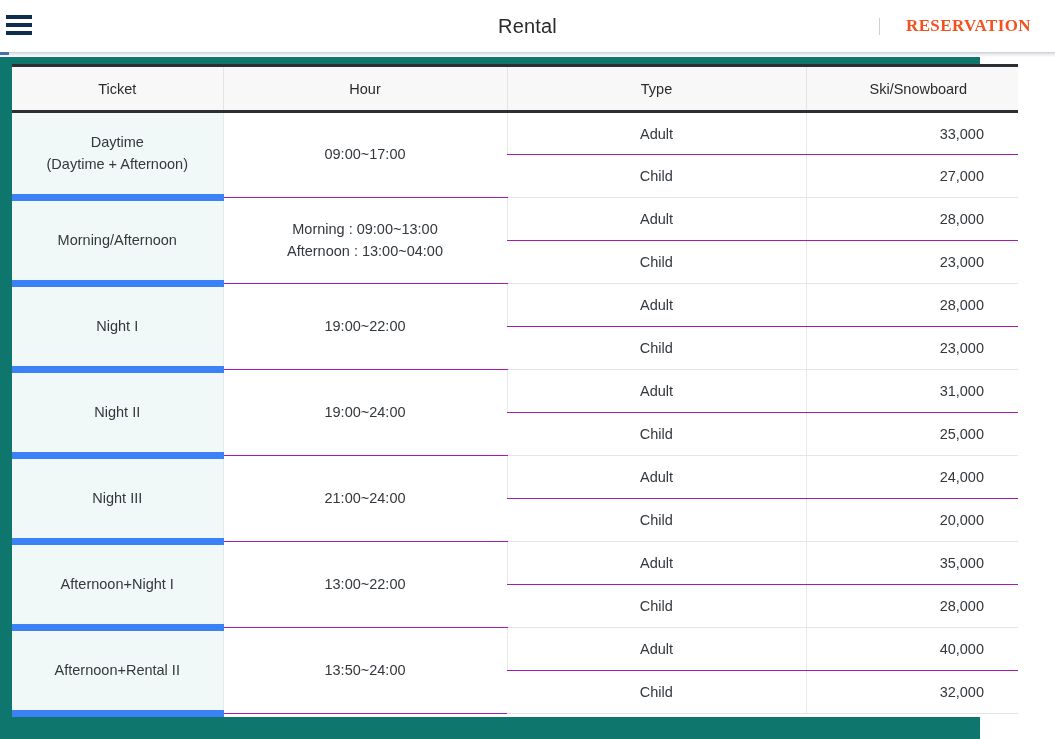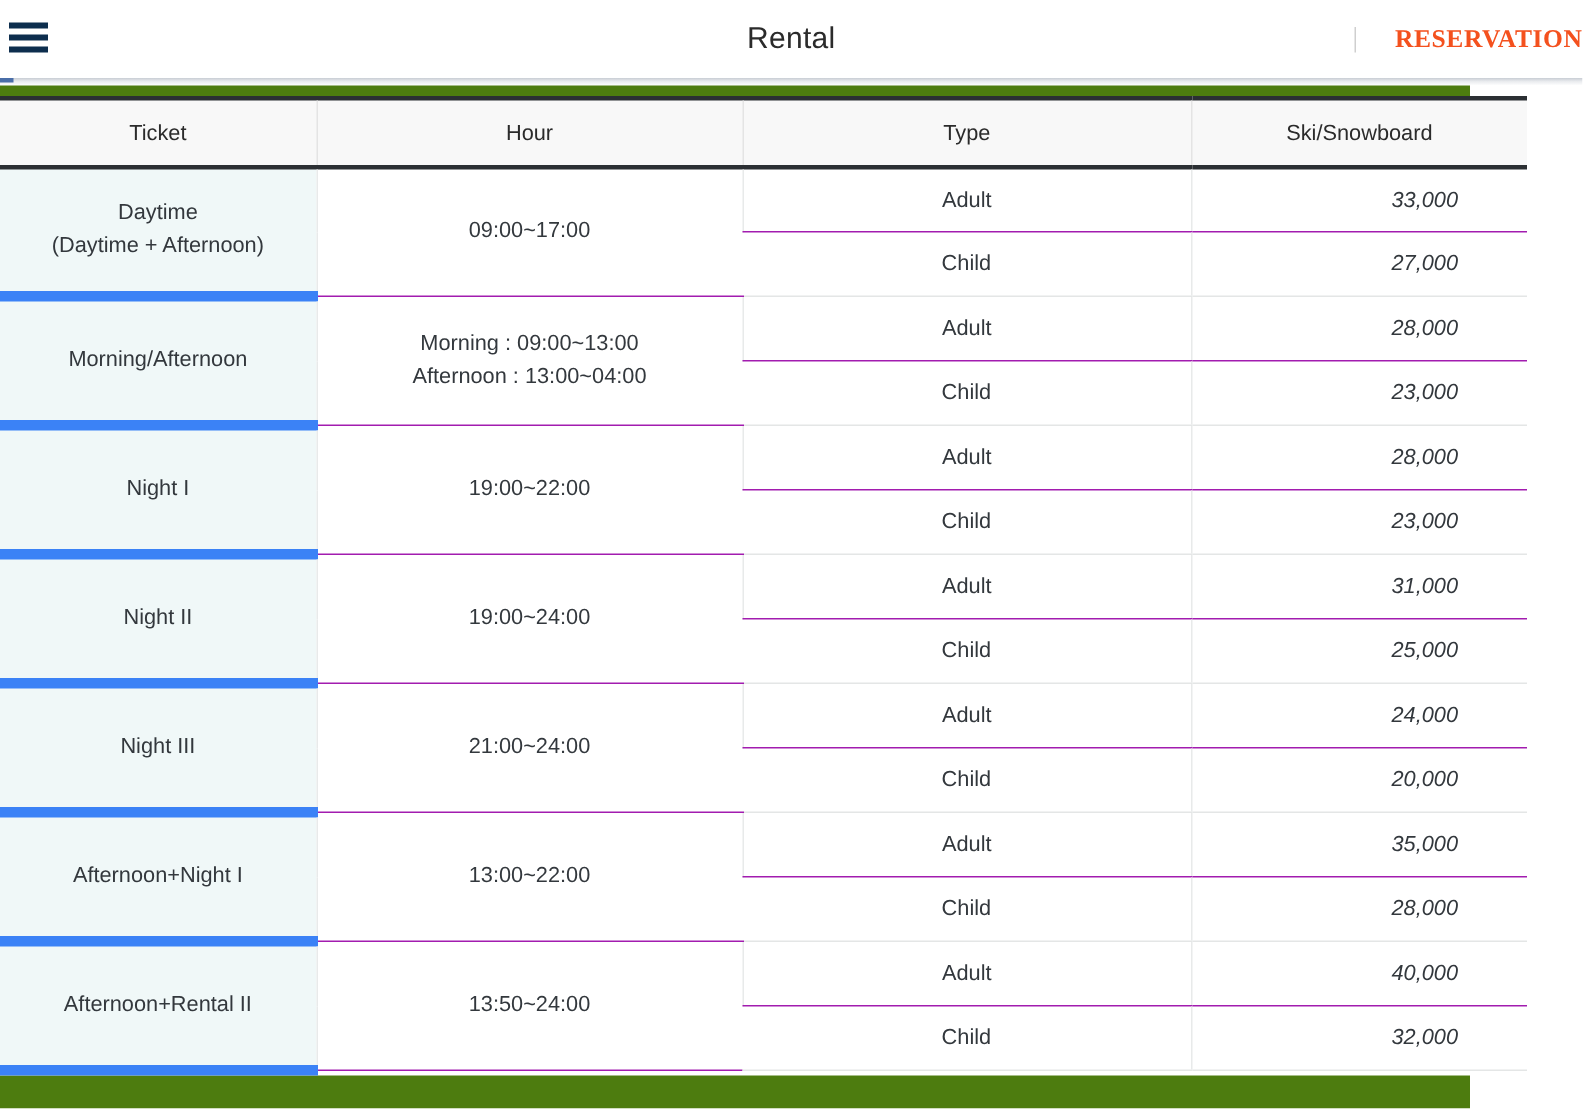--- a/index.html
+++ b/index.html
@@ -50,21 +50,21 @@
     text-align: center;
     font-size: 20px;
     color: #2b2b2b;
     font-weight: 400;
     letter-spacing: 0.2px;
     line-height: 52px;
   }
 
   #header-right {
     position: absolute;
-    right: 0;
+    right: 24px;
     top: 0;
     height: 52px;
     display: flex;
     align-items: center;
     gap: 4px;
   }
   #header-divider {
     width: 1px;
     height: 17px;
     background: #cfcfcf;
@@ -92,22 +92,23 @@
     left: 0; top: 52px;
     width: 9px; height: 3px;
     background: #4a6ea8;
   }
 
   
   #table-wrap {
     position: relative;
     width: 980px;
     height: 682px;
-    background: #4d7c0f;
+    background: #0f766e;
     padding-top: 7px;
+    padding-left: 12px;
   }
 
   table#rental-table {
     width: 1018px;
     border-collapse: collapse;
     table-layout: fixed;
     background: #ffffff;
   }
 
   table#rental-table col.c-ticket { width: 211px; }
@@ -151,21 +152,20 @@
     line-height: 1.45;
     text-align: center;
   }
   td.type-cell {
     background: #ffffff;
   }
   td.price-cell {
     background: #ffffff;
     text-align: right;
     padding-right: 46px;
-    font-style: italic;
   }
 
   tbody tr.group-end td.type-cell,
   tbody tr.group-end td.price-cell {
     border-bottom: 1px solid #e4e6e6;
   }
 
   
   #right-gutter {
     position: absolute;

